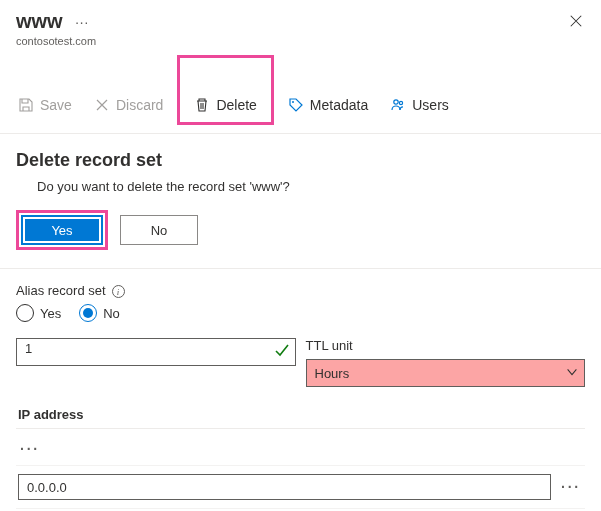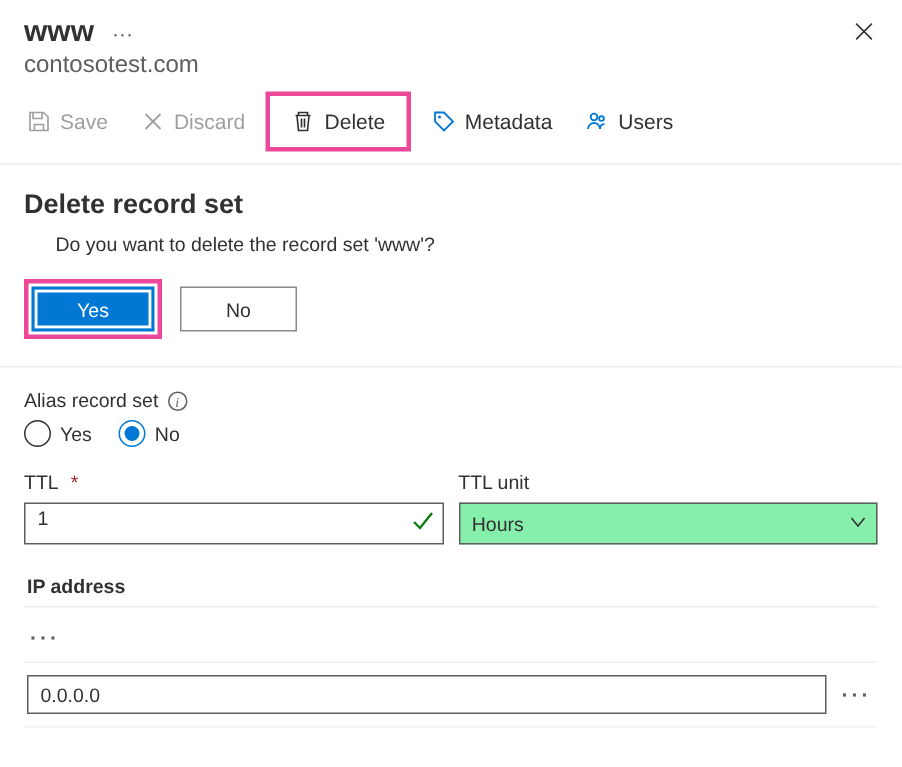--- a/index.html
+++ b/index.html
@@ -3,26 +3,26 @@
 <meta charset="utf-8">
 <style>
   * { box-sizing: border-box; margin: 0; padding: 0; }
   html, body { width: 601px; height: 511px; font-family: "Segoe UI", Arial, sans-serif; font-size: 13px; color: #323130; background: #fff; }
   .panel { width: 601px; height: 502px; position: relative; padding: 0; }
 
   .header { padding: 10px 16px 4px 16px; position: relative; }
   .title-row { display: flex; align-items: center; gap: 8px; }
   .title { font-size: 20px; font-weight: 600; color:#323130; }
   .more-dots { font-size: 14px; color:#605e5c; cursor:pointer; padding:2px 4px; line-height:1; }
-  .subtitle { font-size: 16px; color:#605e5c; margin-top:2px; }
+  .subtitle { font-size: 11px; color:#605e5c; margin-top:2px; }
   .close-btn { position:absolute; top:14px; right:18px; cursor:pointer; color:#323130; }
   .close-btn svg{ width:14px; height:14px; }
 
   .toolbar { display:flex; align-items:center; gap:6px; padding: 4px 10px 8px 10px; border-bottom:1px solid #edebe9; }
-  .tb-item { display:flex; align-items:center; gap:6px; padding:6px 8px; font-size:14px; color:#323130; cursor:pointer; }
+  .tb-item { display:flex; align-items:center; gap:6px; padding:6px 8px; font-size:14px; color:#323130; cursor:pointer;margin-top:30px; }
   .tb-item.disabled { color:#a19f9d; cursor:default; }
   .tb-item svg{ width:16px; height:16px; }
   .tb-item.disabled svg{ stroke:#a19f9d; fill:none; color:#a19f9d;}
   .tb-accent svg { color:#0078d4; }
   .hl-red { border:3px solid #ec4899; }
   .hl-delete { padding:3px 6px; }
 
   .content { padding: 16px 16px 8px 16px; }
   .section-h { font-size:18px; font-weight:600; margin-bottom:8px; }
   .section-q { font-size:13px; color:#323130; margin-bottom:16px;margin-left:21px; }
@@ -44,21 +44,21 @@
   .radio-opt.selected .radio-inner{ display:block; }
 
   .two-col { display:flex; gap:10px; margin-bottom:14px;}
   .col { flex:1; }
   .req-star { color:#a4262c; margin-left:2px; }
   .input-wrap { position:relative; }
   .text-input { width:100%; height:28px; border:1px solid #605e5c; padding:2px 26px 2px 8px; font-size:13px; color:#323130; background:#fff; cursor:text;}
   .valid-check { position:absolute; right:6px; top:5px; color:#107c10; }
   .valid-check svg{width:16px;height:16px;}
   .select-wrap { position:relative; }
-  .select-box { width:100%; height:28px; border:1px solid #605e5c; padding:2px 24px 2px 8px; font-size:13px; display:flex; align-items:center; cursor:pointer; background:#86efac;}
+  .select-box { width:100%; height:28px; border:1px solid #605e5c; padding:2px 24px 2px 8px; font-size:13px; display:flex; align-items:center; cursor:pointer; background:#fca5a5;}
   .chev { position:absolute; right:6px; top:6px; }
   .chev svg{width:14px;height:14px;}
 
   .ip-header-row{ border-bottom:1px solid #edebe9; padding:6px 2px; margin-bottom:4px;}
   .ip-header { font-size:13px; font-weight:600; }
   .row-line { display:flex; align-items:center; border-bottom:1px solid #f3f2f1; padding:8px 2px; gap:8px;}
   .row-value { flex:1; font-size:13px; padding-left:4px;}
   .row-more { color:#605e5c; font-size:14px; letter-spacing:2px; cursor:pointer; padding:0 2px; font-weight:bold;}
   .row-input { flex:1; height:26px; border:1px solid #605e5c; padding:0 8px; font-size:13px; cursor:text; display:flex; align-items:center;}
 </style>
@@ -144,24 +144,20 @@
       <div class="radio-opt selected">
         <span class="radio-outer">
             <span class="radio-inner"></span>
           </span>
         <span>No</span>
       </div>
     </div>
 
     <div class="two-col">
       <div class="col">
-        <div class="field-label">
-          <span>TTL</span>
-            <span class="req-star">*</span>
-        </div>
         <div class="input-wrap">
           <div class="text-input">1</div>
           <span class="valid-check">
             <svg viewBox="0 0 16 16">
                 <path d="M2 8l4 4 8-10" stroke="#107c10" stroke-width="1.6" fill="none"></path>
               </svg>
           </span>
         </div>
       </div>
       <div class="col">

